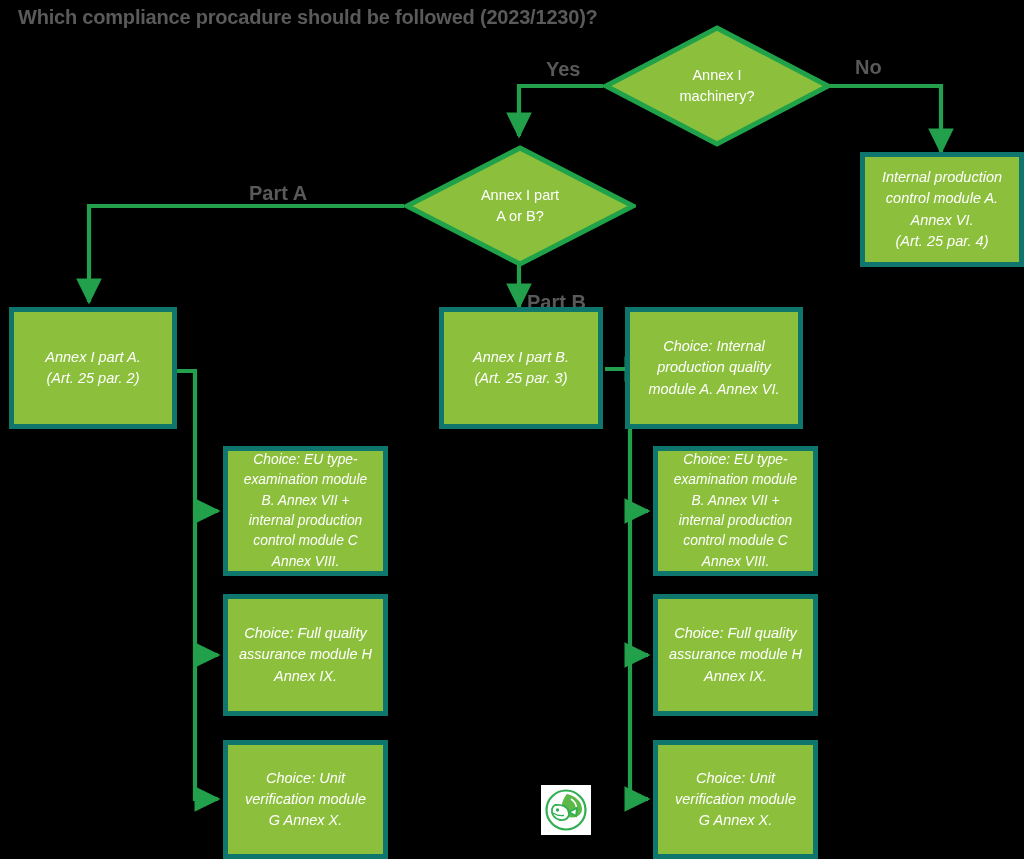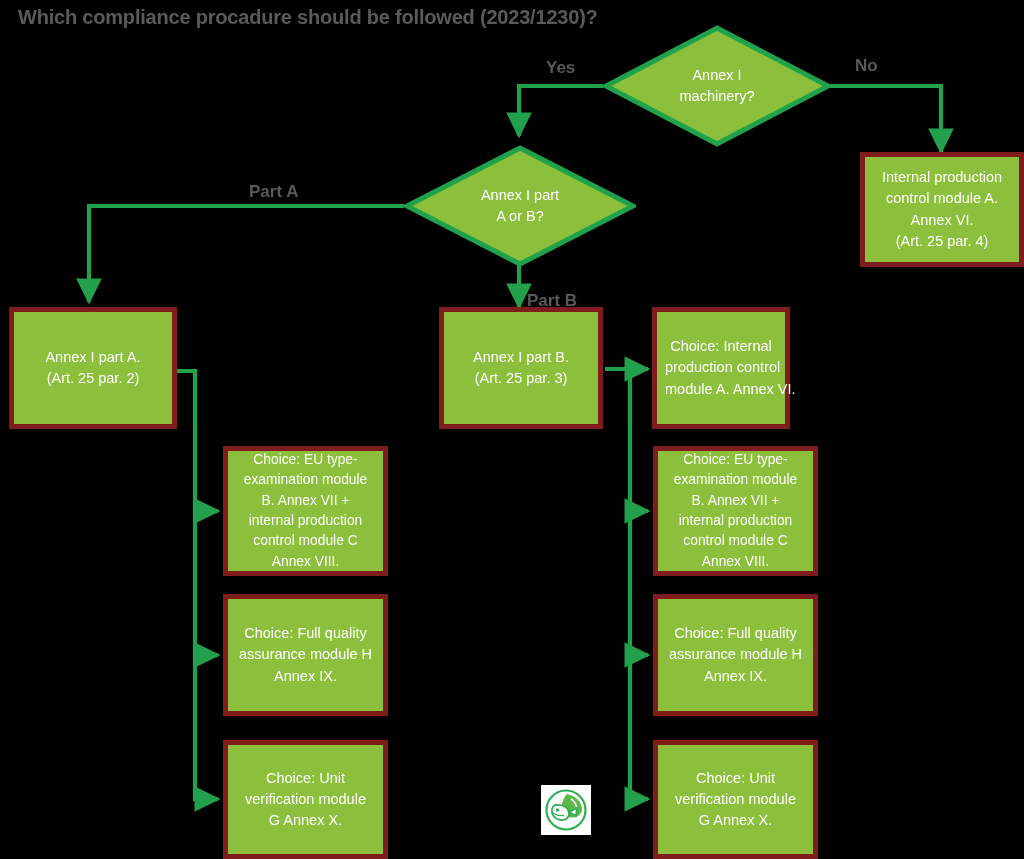--- a/index.html
+++ b/index.html
@@ -40,29 +40,30 @@
     width: 1024px;
     height: 859px;
     pointer-events: none;
   }
 
   
   .node {
     position: absolute;
     box-sizing: border-box;
     background: #8cc03c;
-    border: 5px solid #7f1d1d;
+    border: 5px solid #0f766e;
     color: #ffffff;
     display: flex;
     align-items: center;
     justify-content: center;
     text-align: center;
     font-size: 14.5px;
     line-height: 1.47;
     padding: 4px 8px;
+    font-style: italic;
   }
   .node .lines { width: 100%; }
   .node .lines span { display: block; white-space: nowrap; }
 
   
   .diamond {
     position: absolute;
   }
   .diamond svg { display: block; position: absolute; left: 0; top: 0; }
   .diamond .dlabel {
@@ -76,21 +77,21 @@
     text-align: center;
     color: #ffffff;
     font-size: 14.5px;
     line-height: 1.47;
   }
   .diamond .dlabel span { display: block; white-space: nowrap; }
 
   
   .edge-label {
     position: absolute;
-    font-size: 17px;
+    font-size: 20px;
     font-weight: bold;
     color: #595959;
     white-space: nowrap;
   }
 
   
   .logo {
     position: absolute;
     background: #ffffff;
     display: flex;
@@ -204,24 +205,24 @@
   </div>
 
   <div class="node" style="left:223px; top:740px; width:165px; height:119px;">
     <div class="lines">
       <span>Choice: Unit</span>
       <span>verification module</span>
       <span>G Annex X.</span>
     </div>
   </div>
 
-  <div class="node" style="left:652px; top:307px; width:138px; height:122px;">
+  <div class="node" style="left:625px; top:307px; width:178px; height:122px;">
     <div class="lines">
       <span>Choice: Internal</span>
-      <span>production control</span>
+      <span>production quality</span>
       <span>module A. Annex VI.</span>
     </div>
   </div>
 
   <div class="node" style="left:653px; top:446px; width:165px; height:130px; font-size:13.8px;">
     <div class="lines">
       <span>Choice: EU type-</span>
       <span>examination module</span>
       <span>B. Annex VII +</span>
       <span>internal production</span>

